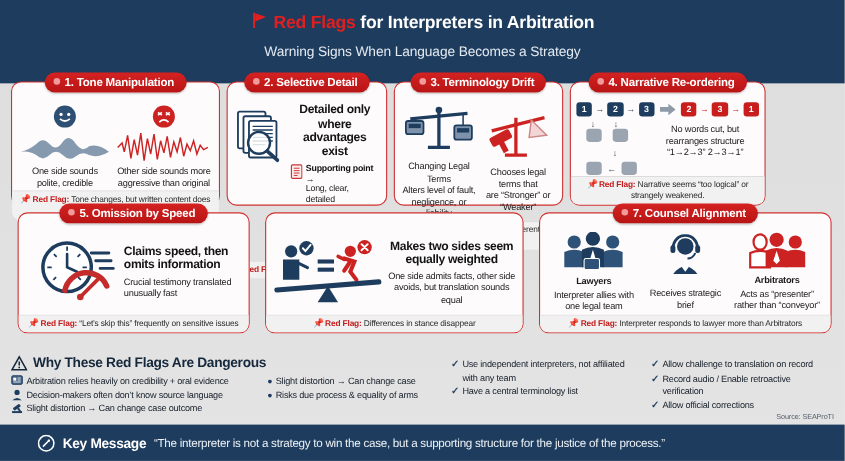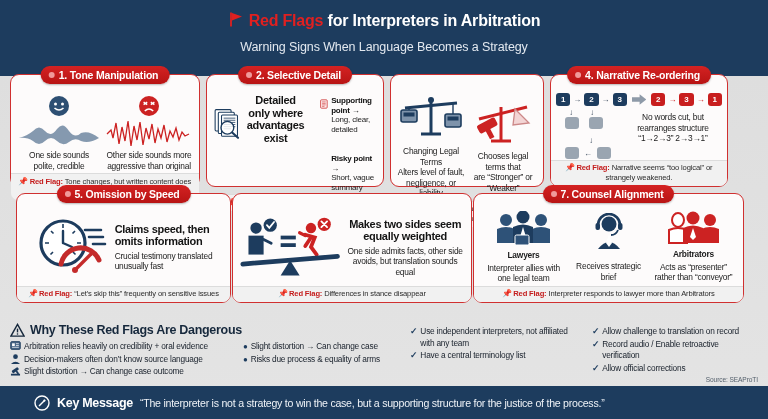--- a/index.html
+++ b/index.html
@@ -48,21 +48,21 @@
     position: absolute;
     top: 76px; left: 0;
     width: 768px;
     height: 343px;
     background: linear-gradient(#dedede 0%, #e4e4e4 100%);
   }
 
   
   .row { display: flex; position: absolute; }
   .row1 { top: -2px; left: 10px; width: 686px; gap: 6px; }
-  .row2 { top: 117px; left: 16px; width: 740px; gap: 1px; }
+  .row2 { top: 117px; left: 16px; width: 740px; gap: 14px; }
 
   .card {
     background: #fdfbfb;
     border: 1.6px solid #d03030;
     border-radius: 9px;
     position: relative;
     padding-top: 14px;
     display: flex;
     flex-direction: column;
   }
@@ -224,21 +224,21 @@
         <svg width="56" height="62" viewBox="0 0 56 62">
           <rect x="4" y="4" width="30" height="40" rx="2" fill="#fff" stroke="#1d3c5e" stroke-width="2"></rect>
           <rect x="10" y="9" width="30" height="40" rx="2" fill="#fff" stroke="#1d3c5e" stroke-width="2"></rect>
           <rect x="16" y="14" width="30" height="40" rx="2" fill="#fff" stroke="#1d3c5e" stroke-width="2"></rect>
           <g stroke="#1d3c5e" stroke-width="1.5">
               <path d="M20 20h22M20 24h22M20 28h22M20 32h22M20 36h22M20 40h14"></path>
             </g>
           <circle cx="27" cy="38" r="12" fill="#fff" fill-opacity=".85" stroke="#1d3c5e" stroke-width="2.6"></circle>
           <path d="M36 47 L47 57" stroke="#1d3c5e" stroke-width="4" stroke-linecap="round"></path>
         </svg>
-        <div style="display:flex;flex-direction:row;gap:16px;padding-top:1px;">
+        <div style="display:flex;flex-direction:column;gap:2px;padding-top:1px;">
           <div class="hd" style="text-align:center;">Detailed only where<br>advantages exist</div>
           <div style="display:flex;gap:3px;align-items:flex-start;margin-top:2px;">
             <svg width="13" height="16" viewBox="0 0 13 16">
                 <rect x="1" y="1" width="11" height="14" rx="1.5" fill="#fdecec" stroke="#cc3333" stroke-width="1.3"></rect>
                 <g stroke="#cc3333" stroke-width="1">
                   <path d="M3.5 4.5h6M3.5 7h6M3.5 9.5h6M3.5 12h4"></path>
                 </g>
               </svg>
             <div>
               <div class="mini-b">Supporting point →</div>
@@ -248,20 +248,21 @@
             </div>
           </div>
         </div>
       </div>
       <div class="flagbar">
         <span class="pin">📌</span><b>Red Flag:</b><span> Imbalanced translation time.</span>
       </div>
     </div>
 
     <div class="card" style="width:182px;height:113px;">
+      <div class="pill"><span class="dot"></span><span>3. Terminology Drift</span></div>
       <div class="card-body" style="align-items:center;">
         <div class="half">
           <svg width="68" height="50" viewBox="0 0 68 50">
             <path d="M34 6 V40" stroke="#1d3c5e" stroke-width="3"></path>
             <path d="M8 14 L60 9" stroke="#1d3c5e" stroke-width="3"></path>
             <circle cx="34" cy="6" r="3" fill="#1d3c5e"></circle>
             <path d="M24 40 H44" stroke="#1d3c5e" stroke-width="3"></path>
             <rect x="4" y="16" width="16" height="12" rx="2" fill="#7e93ab" stroke="#1d3c5e" stroke-width="1.6"></rect>
             <rect x="6.5" y="18.5" width="11" height="4" fill="#1d3c5e"></rect>
             <rect x="48" y="20" width="16" height="13" rx="2" fill="#7e93ab" stroke="#1d3c5e" stroke-width="1.6"></rect>

